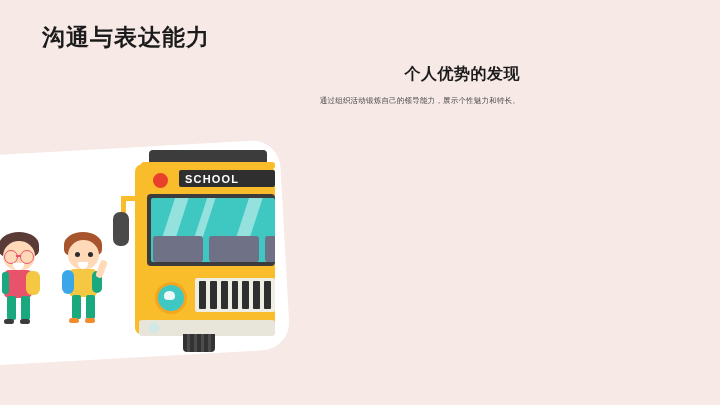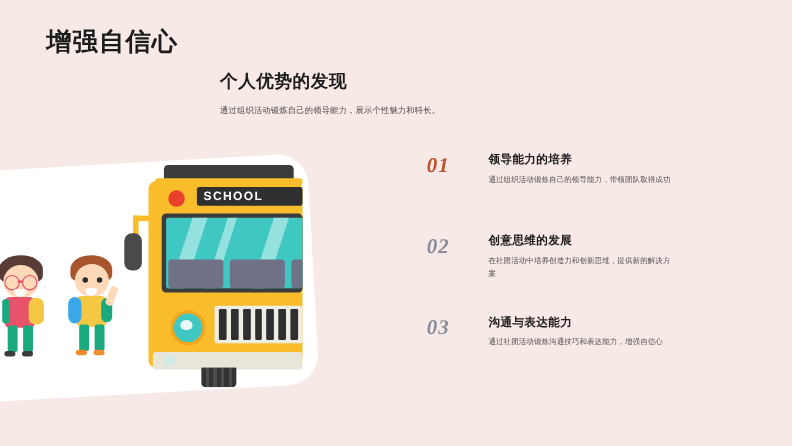--- a/index.html
+++ b/index.html
@@ -14,21 +14,21 @@
   
   .page-title{
     position:absolute;left:42px;top:26px;
     font-size:23px;font-weight:bold;color:#1b1b1b;
     letter-spacing:1px;line-height:1;
   }
 
   
   .center-head{
     position:absolute;left:200px;top:64px;width:320px;
-    text-align:left;
+    text-align:right;
   }
   .center-title{
     font-size:16px;font-weight:bold;color:#1b1b1b;letter-spacing:.5px;
   }
   .center-sub{
     margin-top:10px;font-size:7.5px;color:#4a4a4a;line-height:1.5;
     letter-spacing:.2px;
   }
 
   
@@ -151,21 +151,21 @@
   .item-desc{
     font-size:6.8px;color:#4e4e4e;line-height:1.7;letter-spacing:.1px;
     max-width:172px;
   }
 </style>
 </head>
 <body>
 
 <div class="slide">
 
-  <div class="page-title">增强自信心</div>
+  <div class="page-title">沟通与表达能力</div>
 
   <div class="center-head">
     <div class="center-title">个人优势的发现</div>
     <div class="center-sub">通过组织活动锻炼自己的领导能力，展示个性魅力和特长。</div>
   </div>
 
   <div class="illus-card">
     <div class="illus-inner">
 
       <div class="kid kidB">
@@ -230,34 +230,13 @@
             <i></i>
         </div>
         <div class="bumper"></div>
         <div class="bumper-dot"></div>
         <div class="wheel"></div>
       </div>
 
     </div>
   </div>
 
-  <div class="list">
-
-    <div class="item">
-      <div class="num" style="color:#c0502b;">01</div>
-      <div class="item-title">领导能力的培养</div>
-      <div class="item-desc">通过组织活动锻炼自己的领导能力，带领团队取得成功</div>
-    </div>
-
-    <div class="item">
-      <div class="num" style="color:#8a8c9e;">02</div>
-      <div class="item-title">创意思维的发展</div>
-      <div class="item-desc">在社团活动中培养创造力和创新思维，提供新的解决方案</div>
-    </div>
-
-    <div class="item">
-      <div class="num" style="color:#8a8c9e;">03</div>
-      <div class="item-title">沟通与表达能力</div>
-      <div class="item-desc">通过社团活动锻炼沟通技巧和表达能力，增强自信心</div>
-    </div>
-
-  </div>
 </div>
 
 </body></html>

